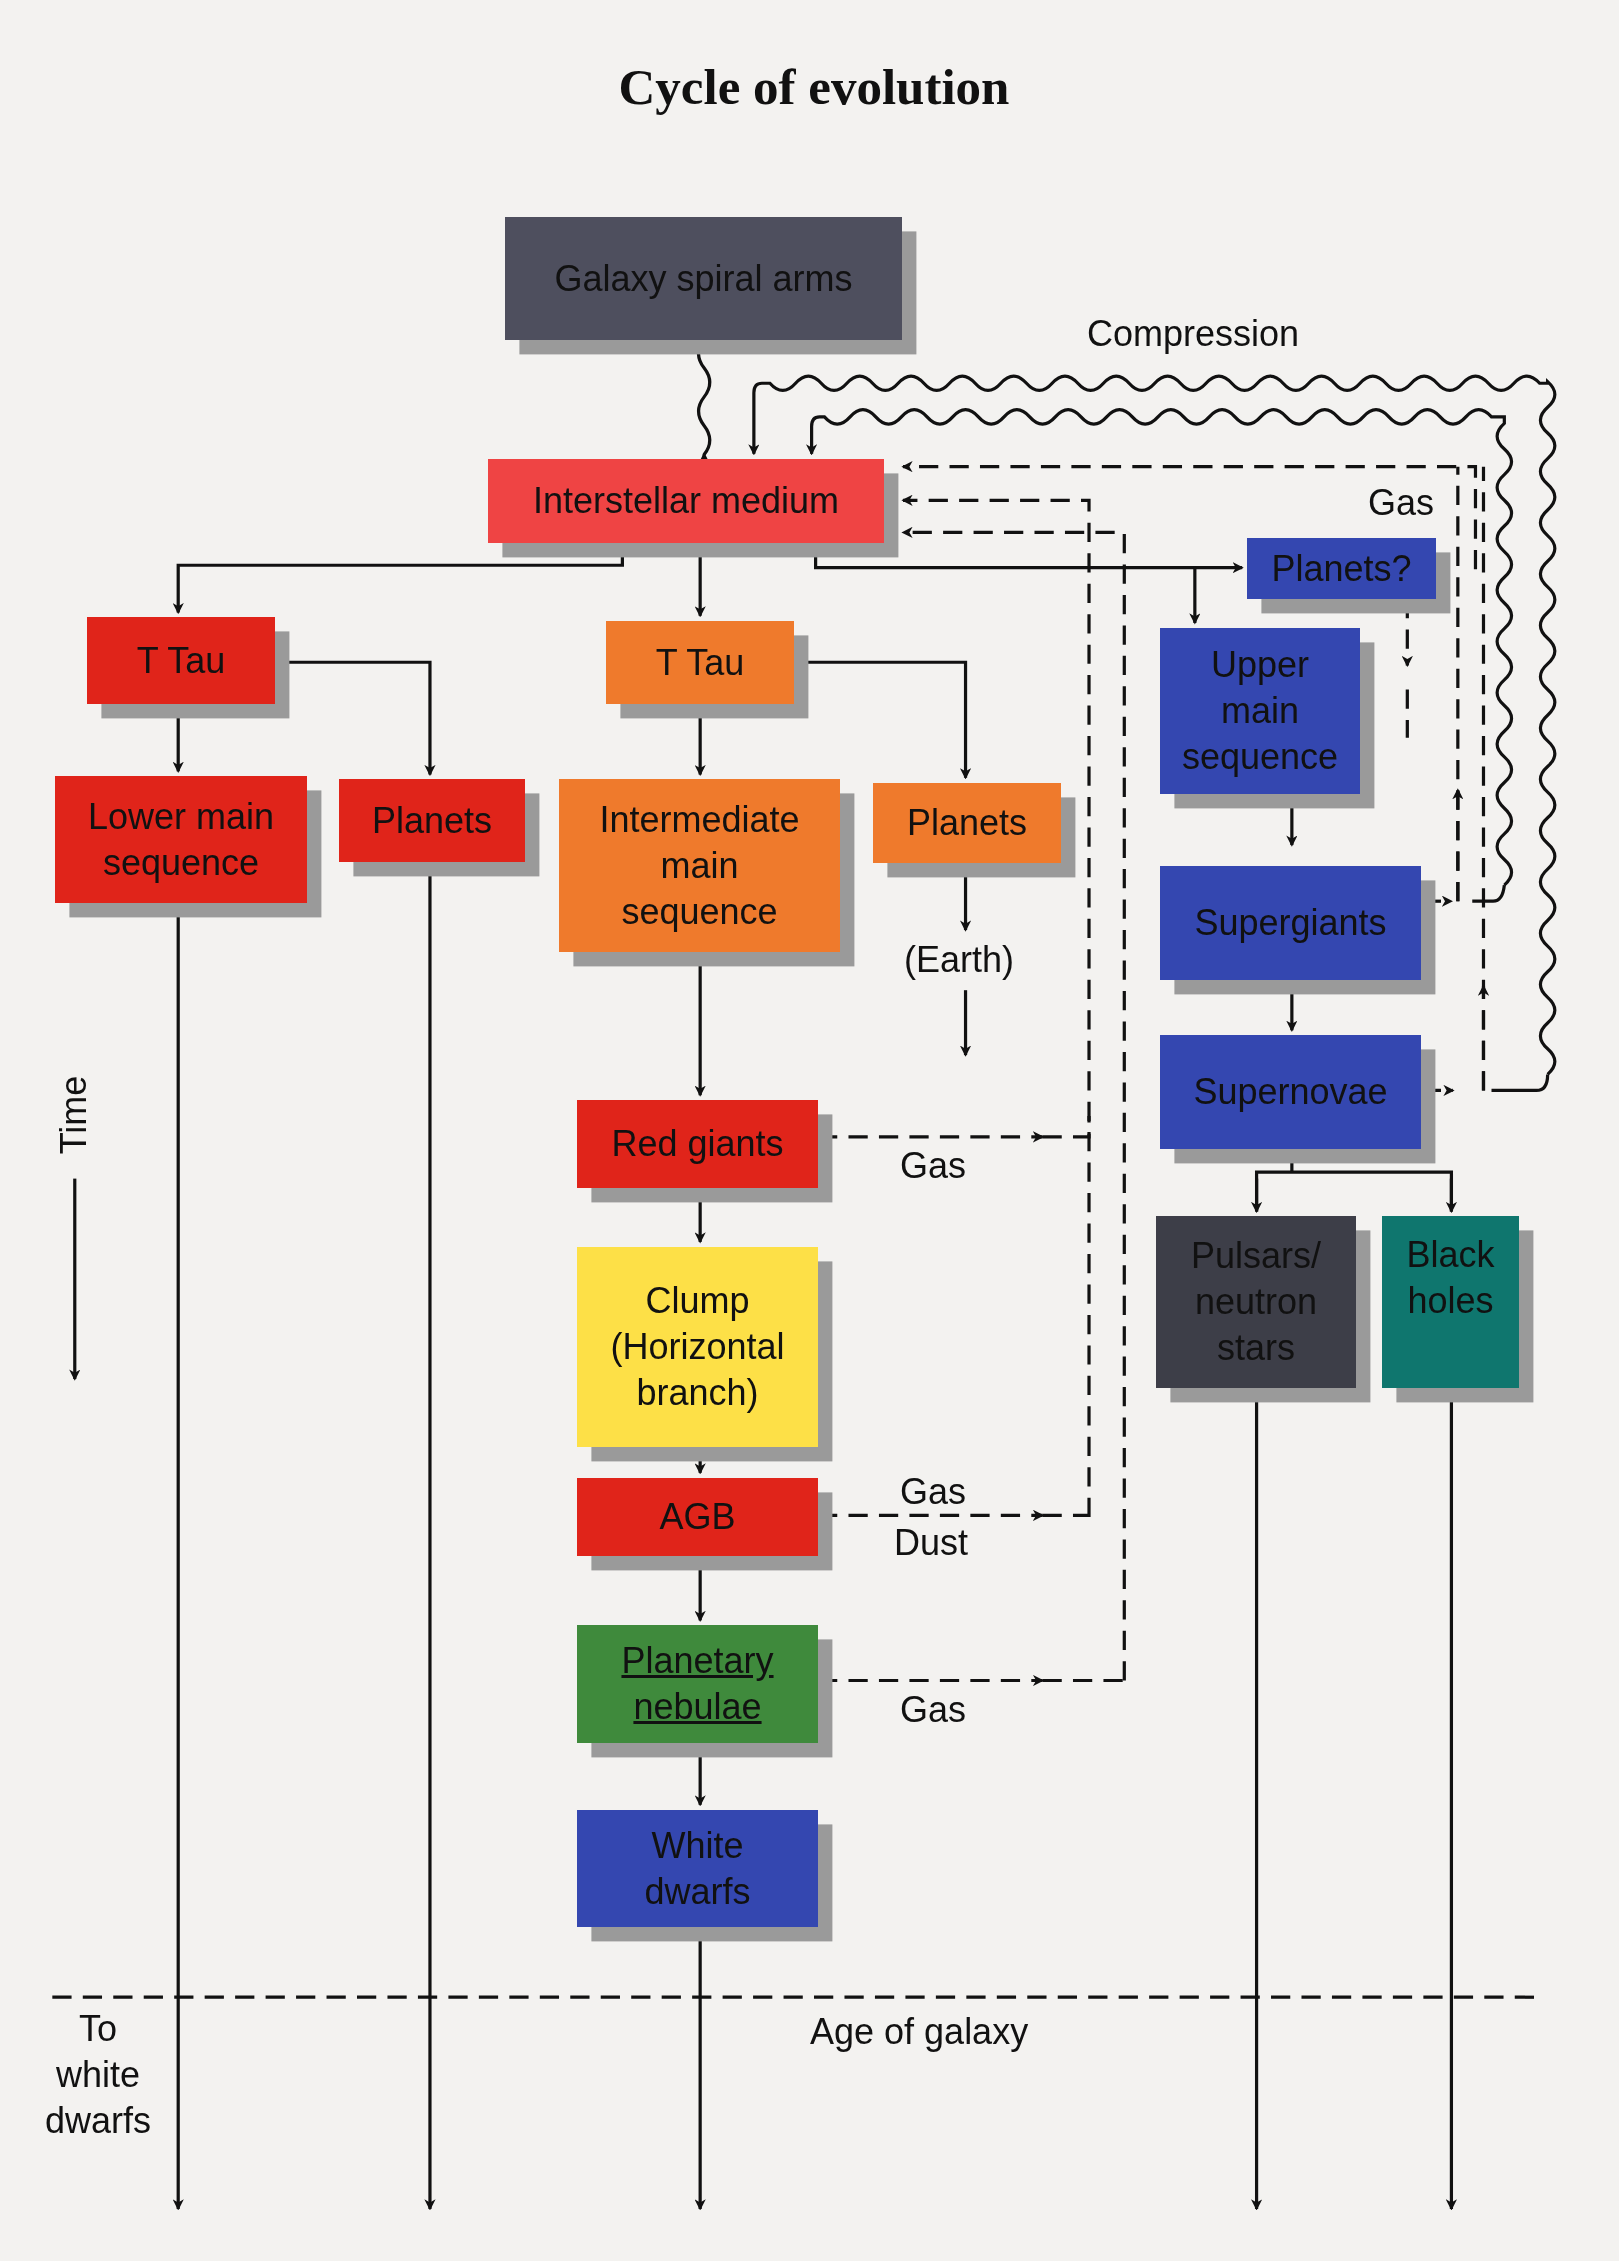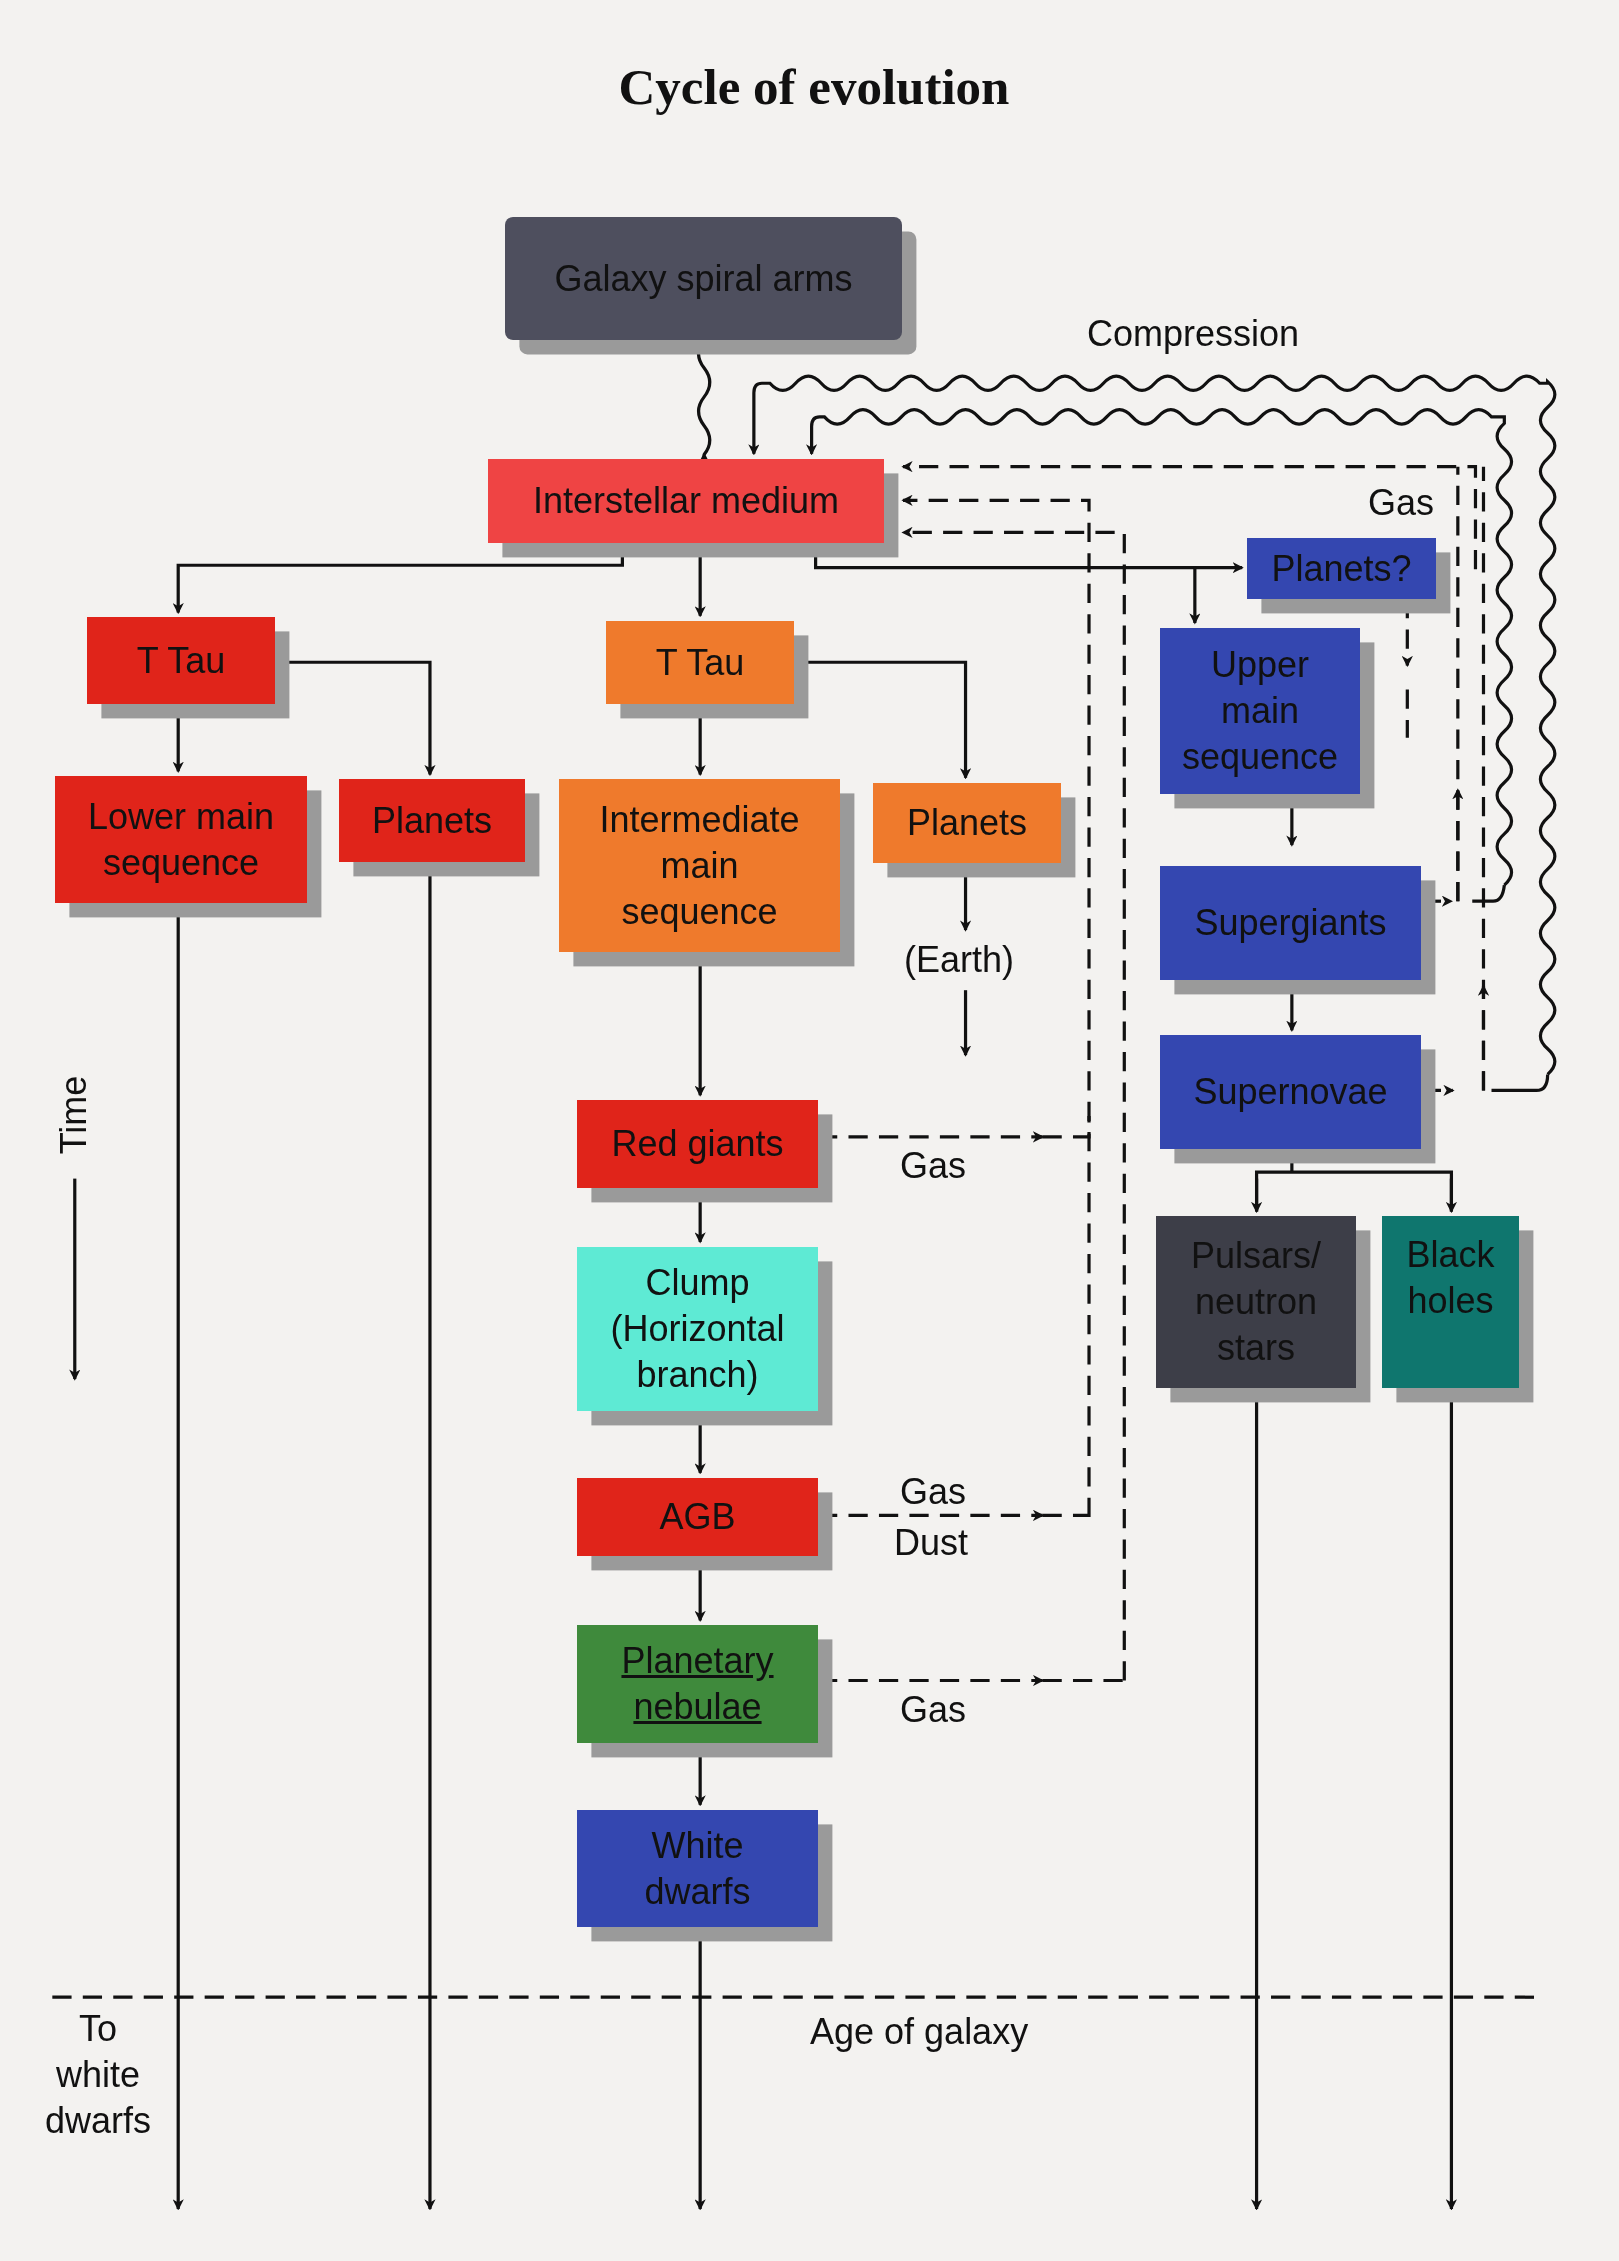--- a/index.html
+++ b/index.html
@@ -84,36 +84,36 @@
       <path d="M65,2491 L1925,2491"></path>
     </g>
     <g stroke="#111" stroke-width="4" fill="none">
       <path d="M1836,1124 L1862,1124 q12,0 14,-20"></path>
       <path d="M1860,1360 L1916,1360 q14,0 14,-20"></path>
     </g>
   </svg>
 
   <div class="title">Cycle of evolution</div>
 
-  <div class="box" style="left:505px;top:217px;width:397px;height:123px;background:#4e4f5e;border-radius:8px;">Galaxy spiral arms</div>
+  <div class="box" style="left:505px;top:217px;width:397px;height:123px;background:#4e4f5e;">Galaxy spiral arms</div>
   <div class="box" style="left:488px;top:459px;width:396px;height:84px;background:#ef4444;">Interstellar medium</div>
 
   <div class="box" style="left:87px;top:617px;width:188px;height:87px;background:#e0241a;">T Tau</div>
   <div class="box" style="left:606px;top:621px;width:188px;height:83px;background:#ef7a2c;">T Tau</div>
 
   <div class="box" style="left:55px;top:776px;width:252px;height:127px;background:#e0241a;">Lower main
 sequence</div>
   <div class="box" style="left:339px;top:779px;width:186px;height:83px;background:#e0241a;">Planets</div>
   <div class="box" style="left:559px;top:779px;width:281px;height:173px;background:#ef7a2c;">Intermediate
 main
 sequence</div>
   <div class="box" style="left:873px;top:783px;width:188px;height:80px;background:#ef7a2c;">Planets</div>
 
   <div class="box" style="left:577px;top:1100px;width:241px;height:88px;background:#e0241a;">Red giants</div>
-  <div class="box" style="left:577px;top:1247px;width:241px;height:164px;background:#5eead4;">Clump
+  <div class="box" style="left:577px;top:1247px;width:241px;height:200px;background:#fde047;">Clump
 (Horizontal
 branch)</div>
   <div class="box" style="left:577px;top:1478px;width:241px;height:78px;background:#e0241a;">AGB</div>
   <div class="box" style="left:577px;top:1625px;width:241px;height:118px;background:#3f8a3c;text-decoration:underline;">Planetary
 nebulae</div>
   <div class="box" style="left:577px;top:1810px;width:241px;height:117px;background:#3447b0;">White
 dwarfs</div>
 
   <div class="box" style="left:1247px;top:538px;width:189px;height:61px;background:#3447b0;">Planets?</div>
   <div class="box" style="left:1160px;top:628px;width:200px;height:166px;background:#3447b0;">Upper

